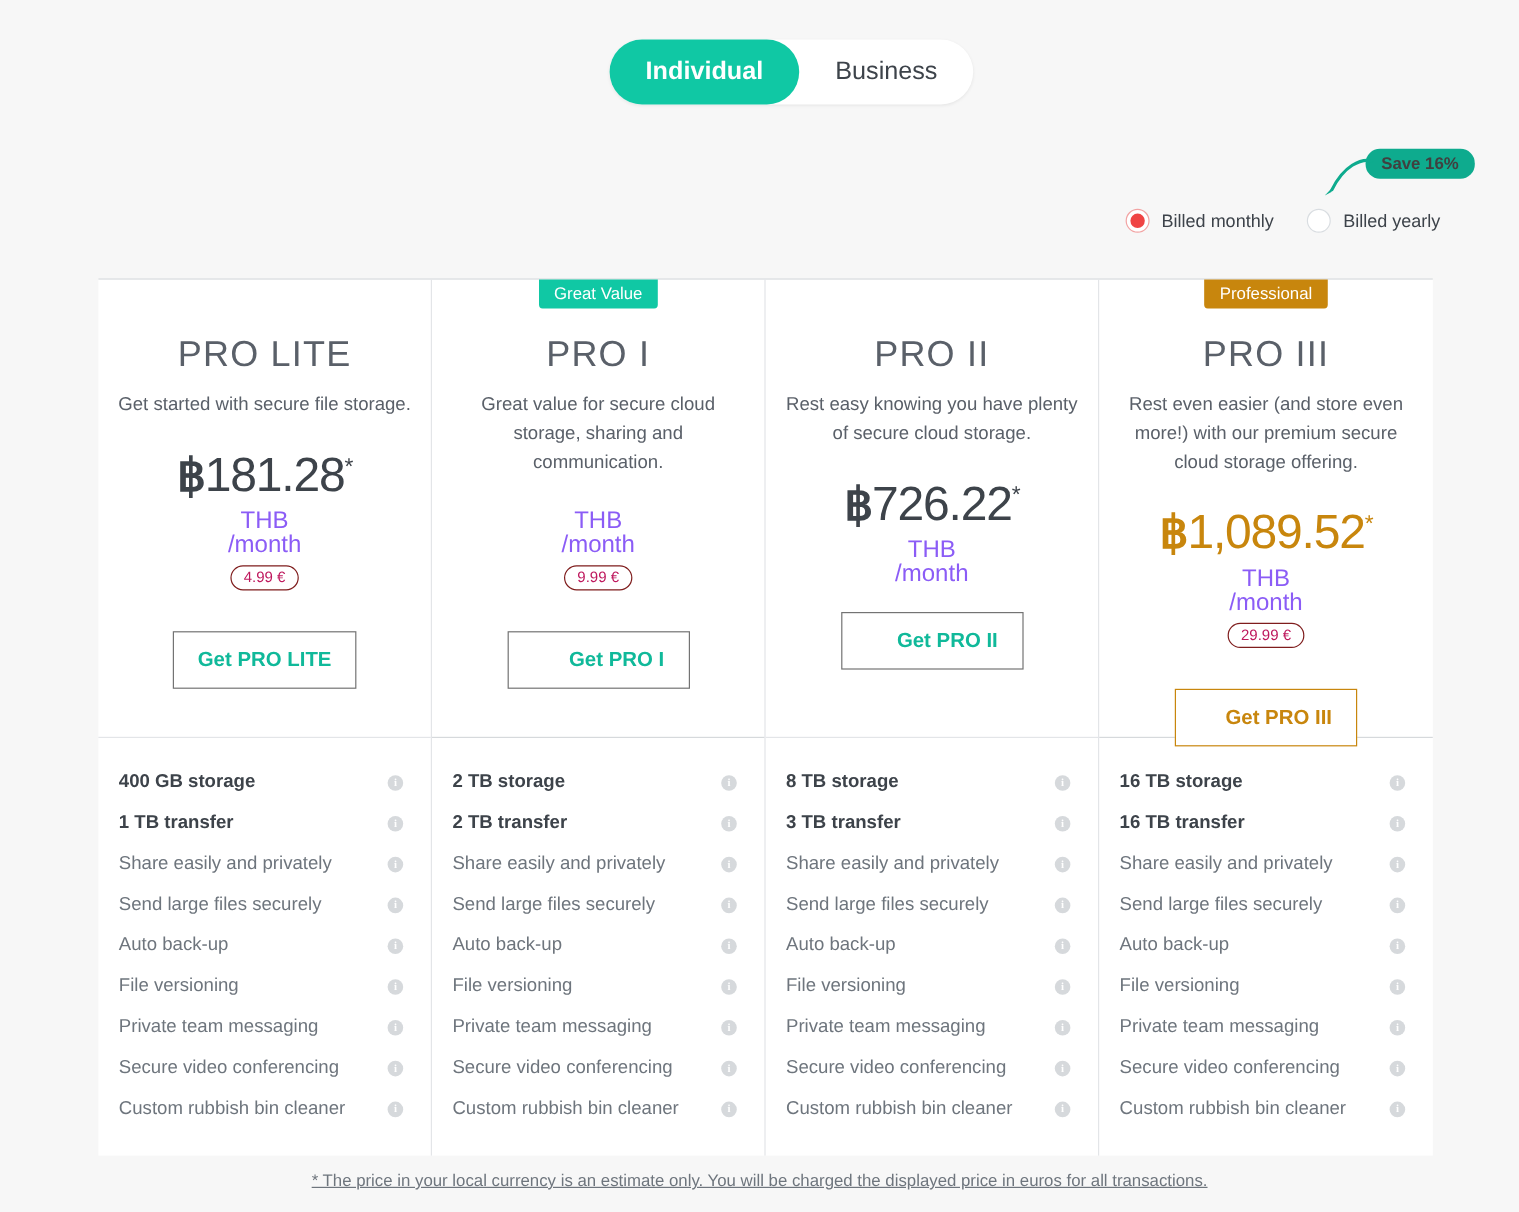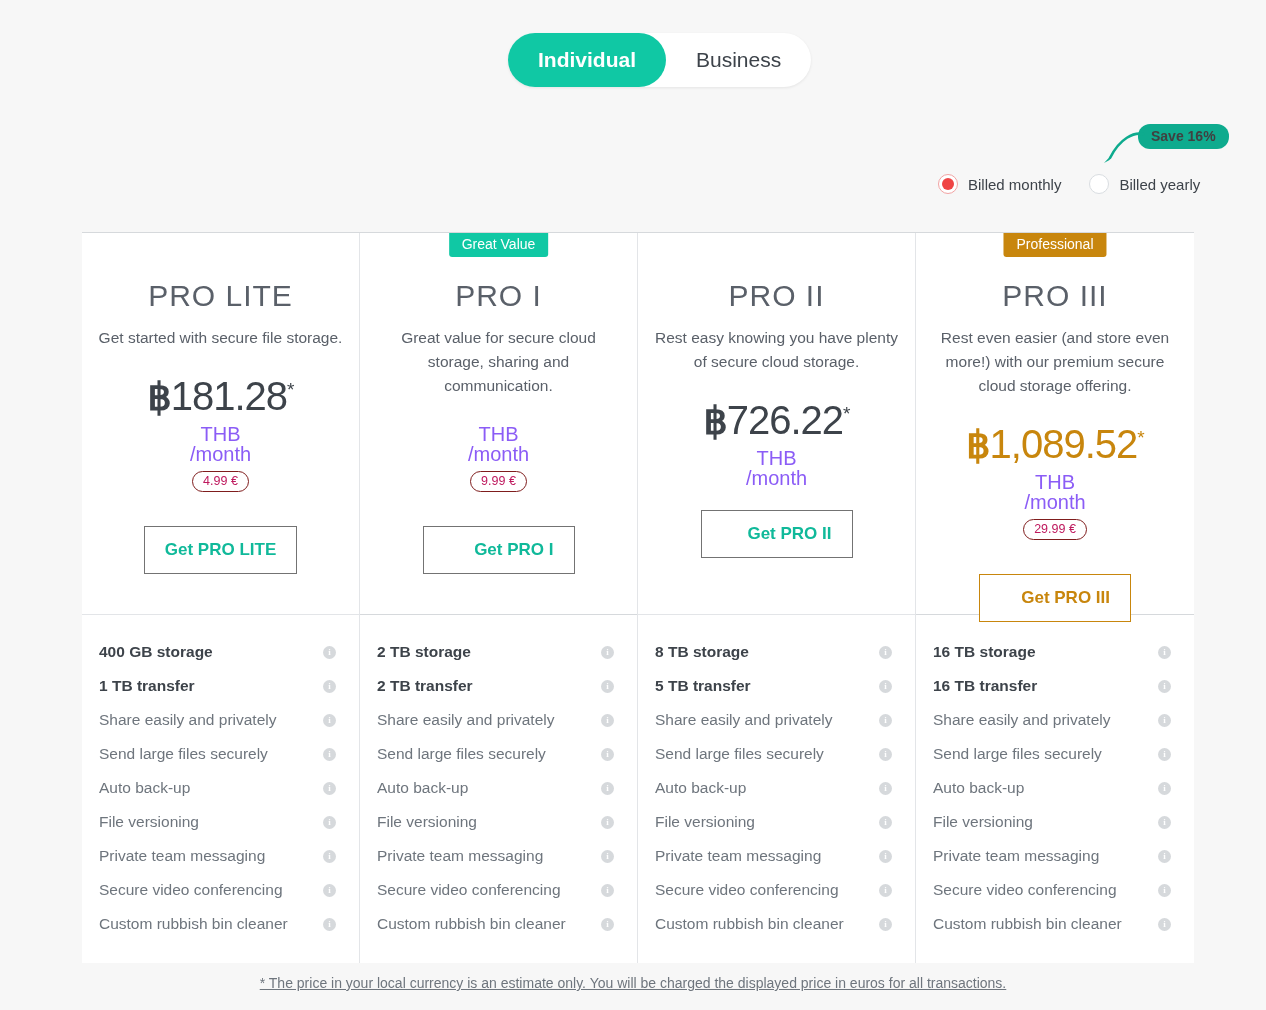--- a/index.html
+++ b/index.html
@@ -383,21 +383,21 @@
               <div>THB</div>
               <div>/month</div>
             </div>
           </div><button class="plan-cta">Get PRO II</button></div>
         <div class="feature-list">
           <div class="feature-row strong">
             <span class="feature-label">8 TB storage</span>
             <span class="info-icon">i</span>
           </div>
           <div class="feature-row strong">
-            <span class="feature-label">5 TB transfer</span>
+            <span class="feature-label">3 TB transfer</span>
             <span class="info-icon">i</span>
           </div>
           <div class="feature-row">
             <span class="feature-label">Share easily and privately</span>
             <span class="info-icon">i</span>
           </div>
           <div class="feature-row">
             <span class="feature-label">Send large files securely</span>
             <span class="info-icon">i</span>
           </div>

